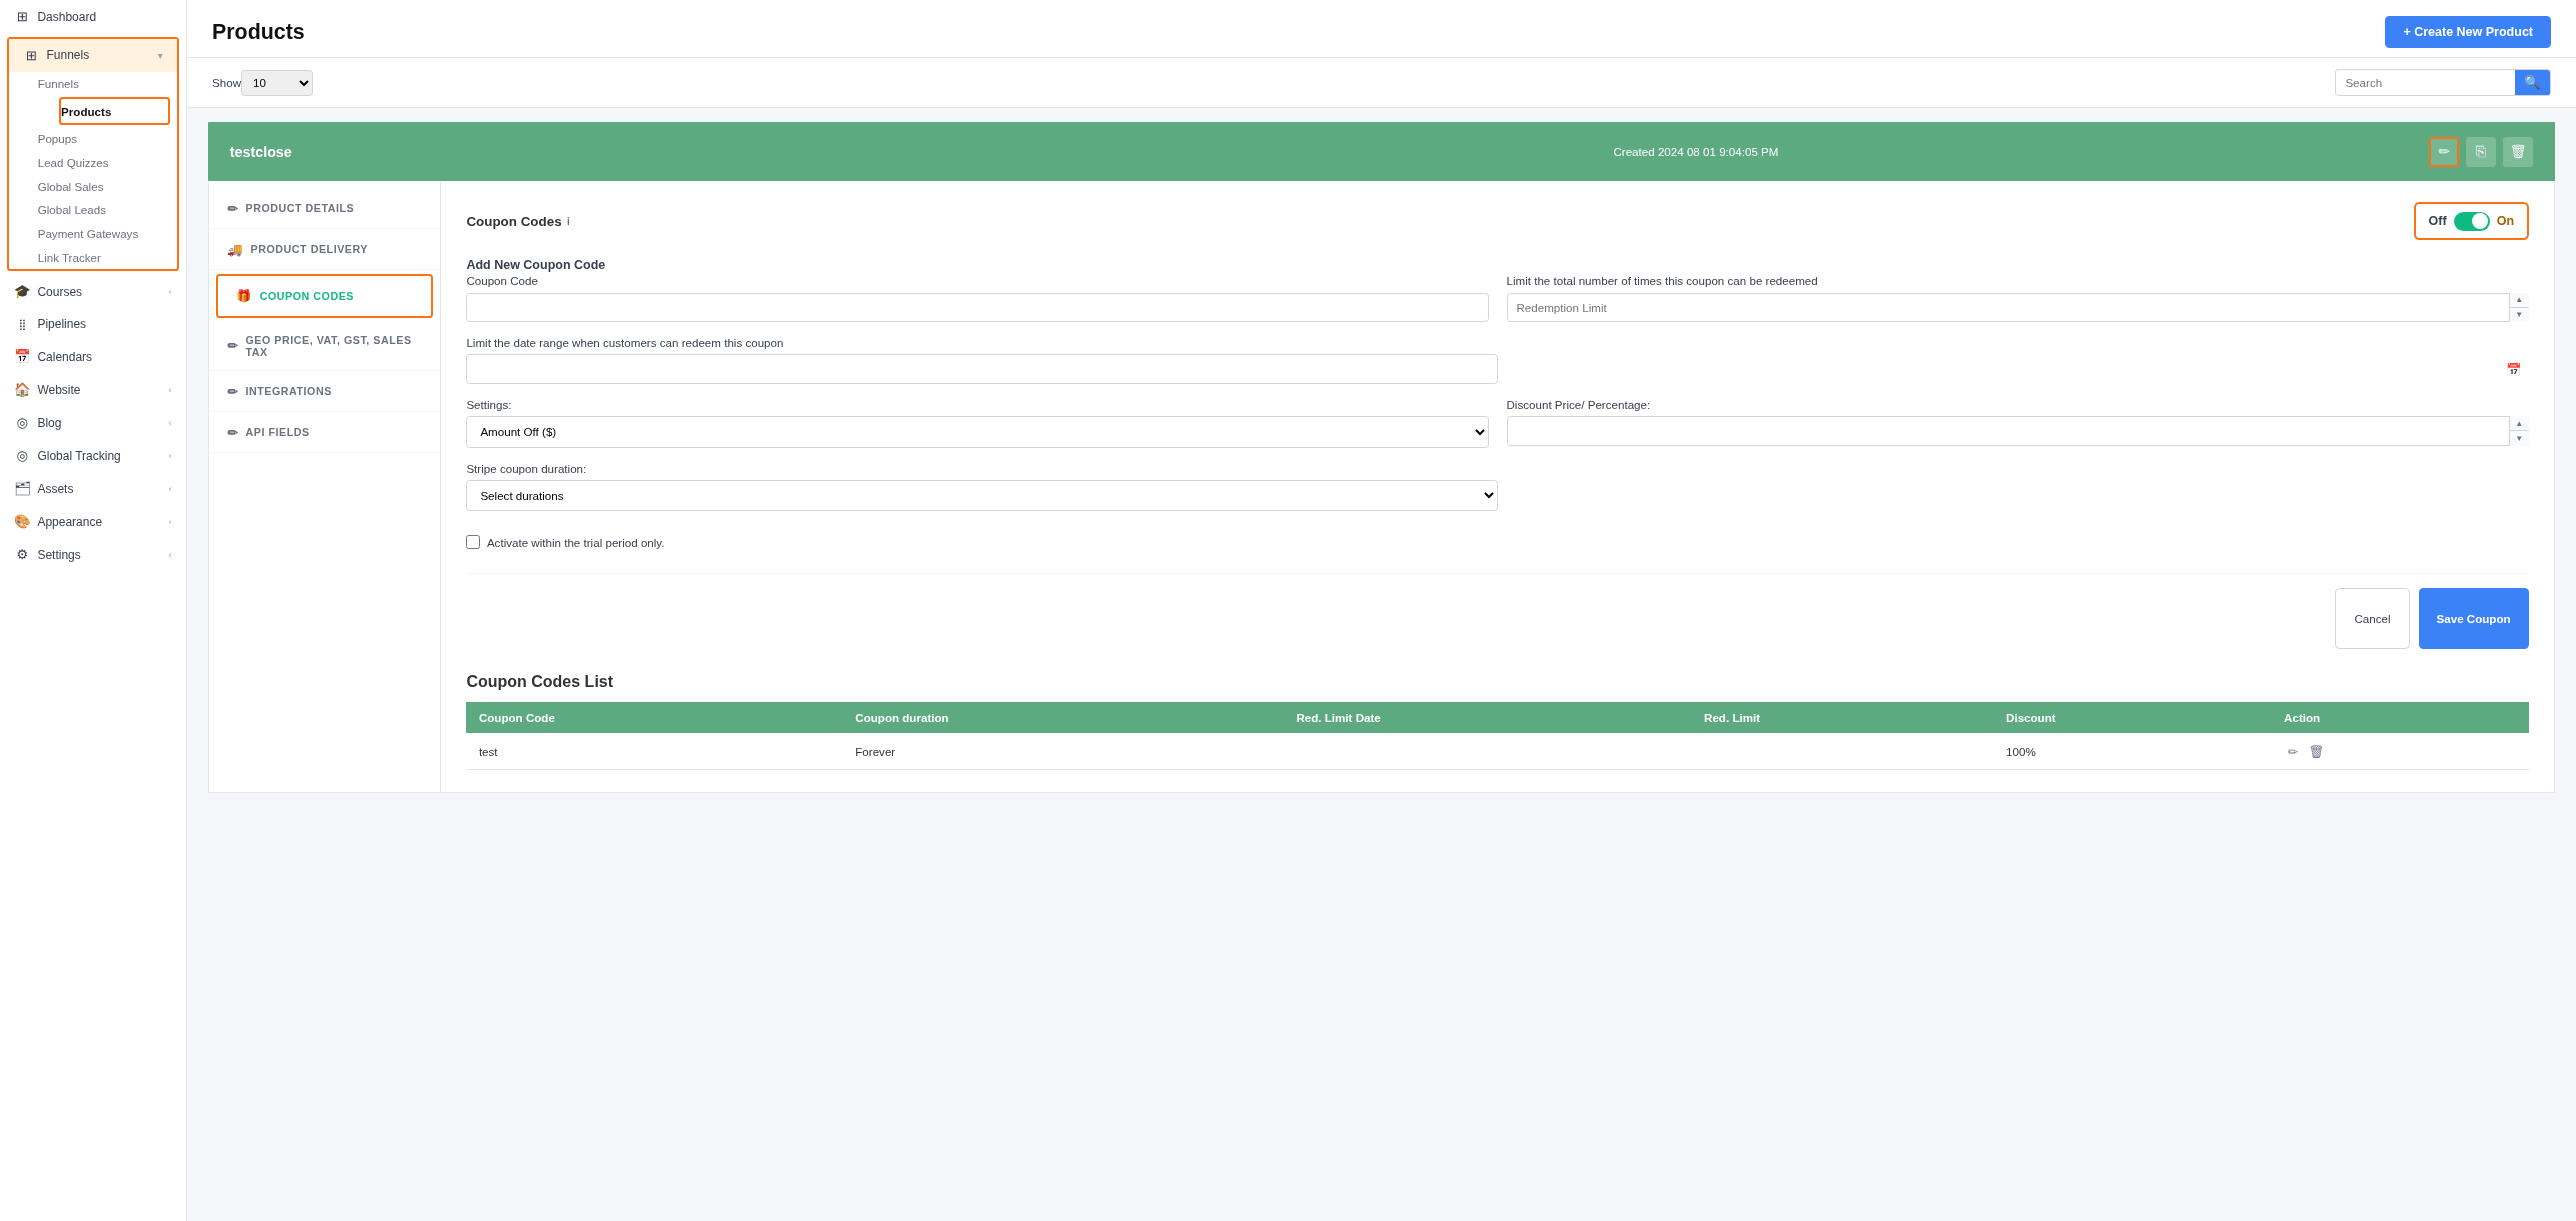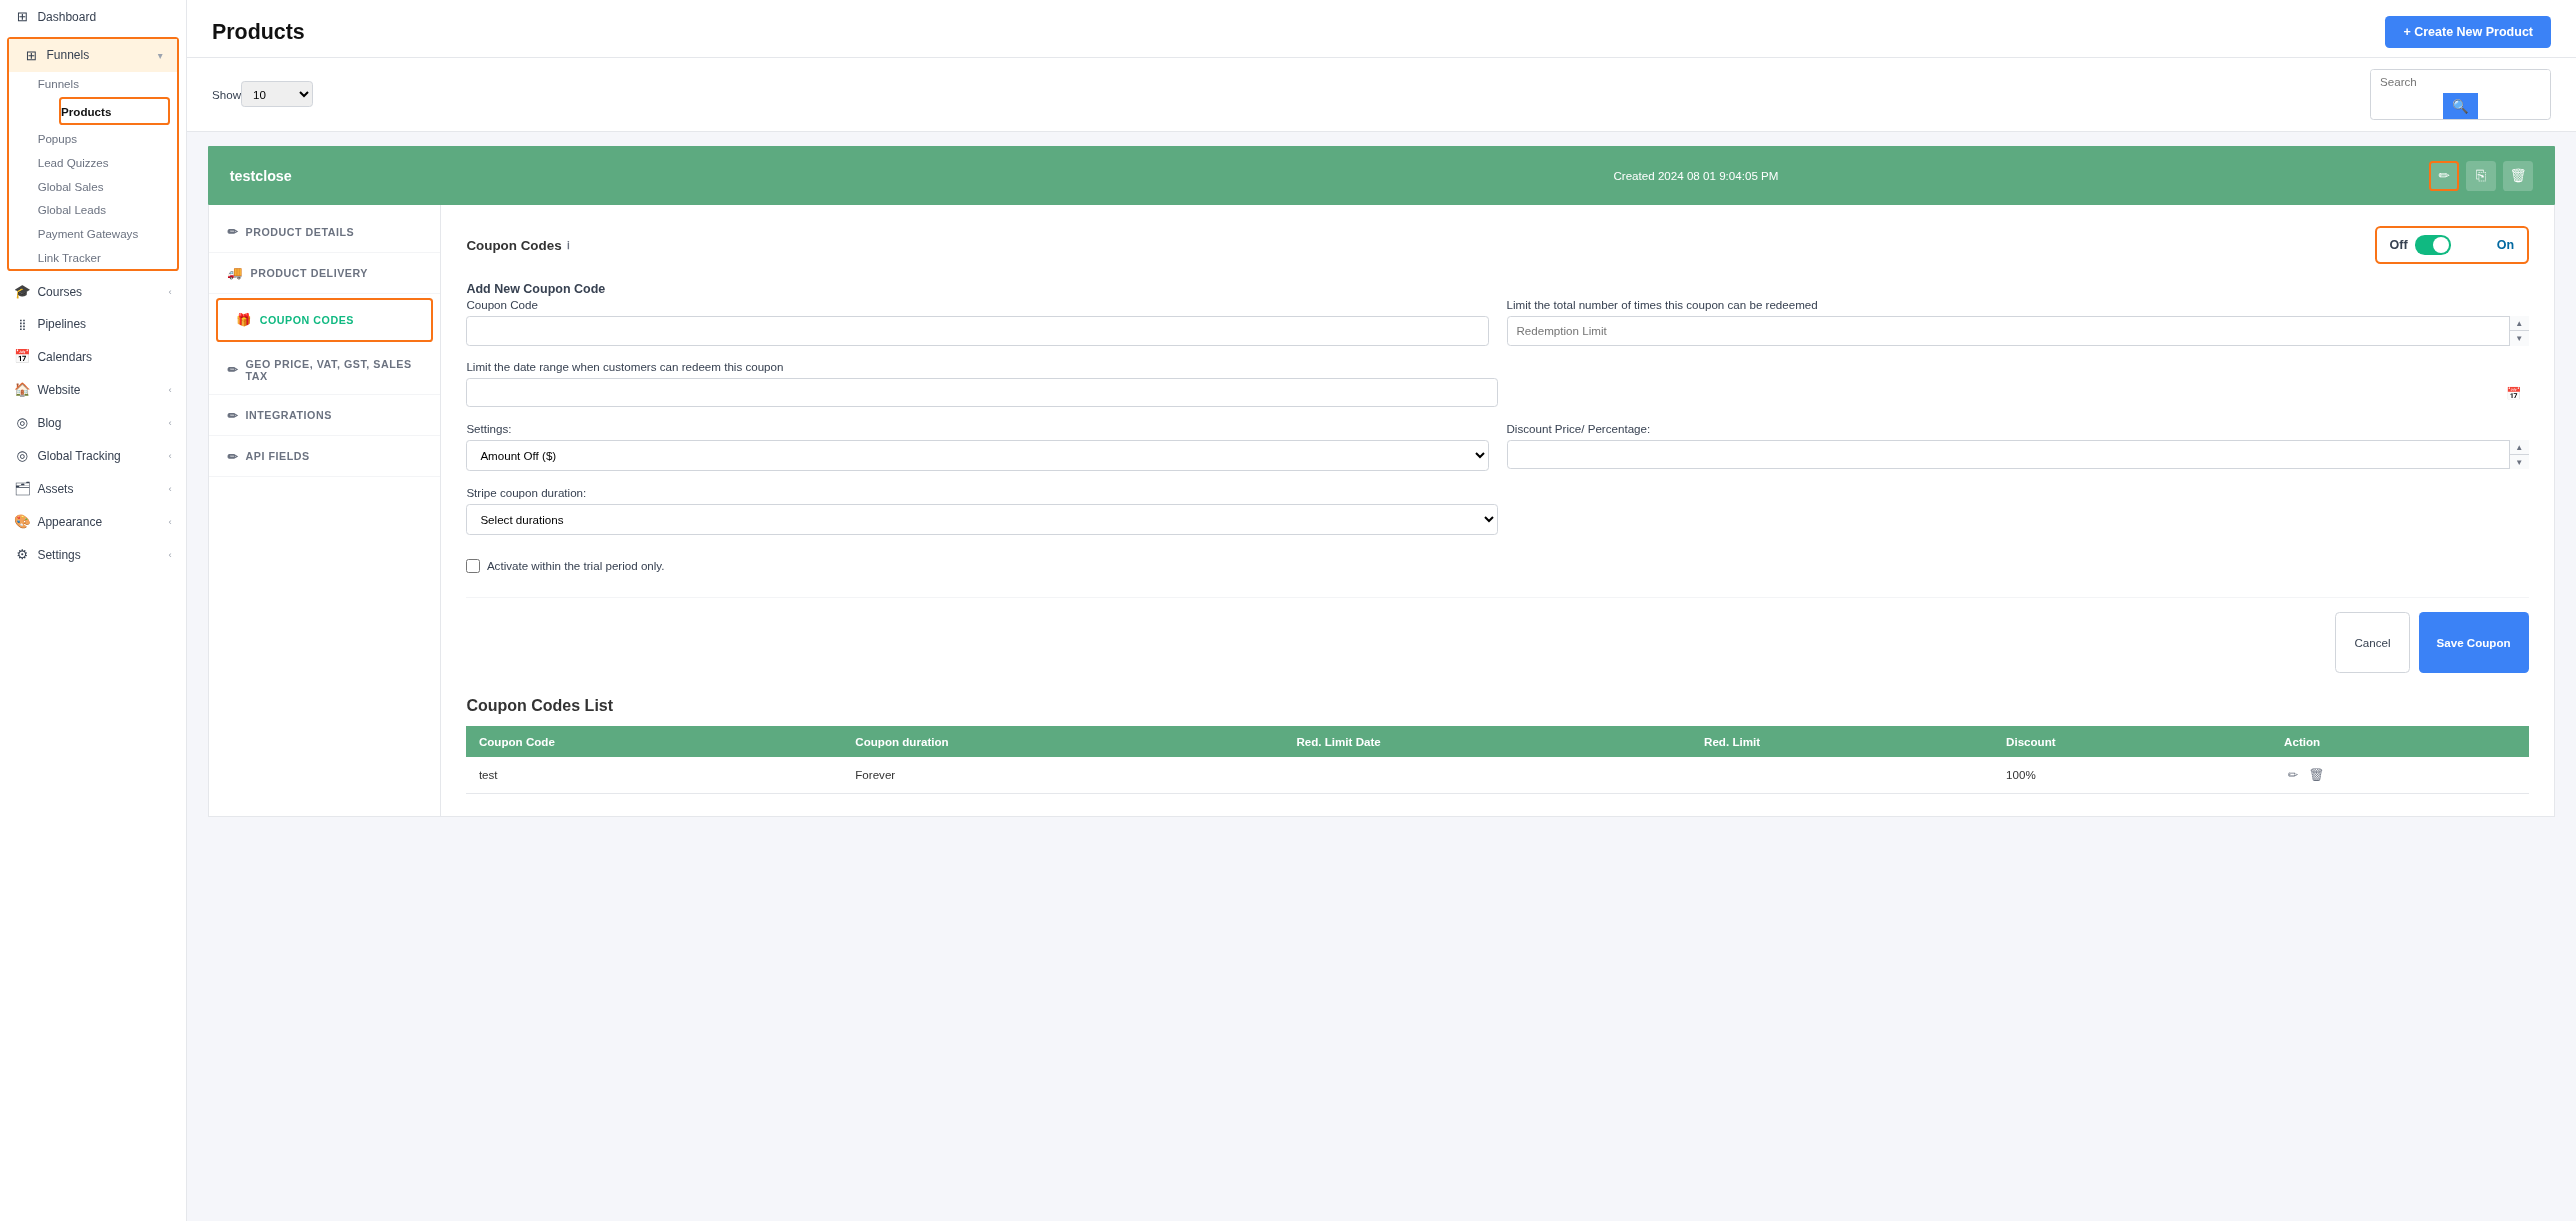--- a/index.html
+++ b/index.html
@@ -24,21 +24,21 @@
     
     .page-header { display: flex; align-items: center; justify-content: space-between; padding: 16px 25px 9px; background: #fff; border-bottom: 0.9px solid #e5e7eb; }
     .page-title { font-size: 21.4px; font-weight: 700; color: #111; }
     .create-btn { background: #3b82f6; color: #fff; border: none; padding: 9px 18px; border-radius: 4.5px; cursor: pointer; font-size: 12.5px; font-weight: 600; display: flex; align-items: center; gap: 5.4px; }
 
     
     .toolbar { display: flex; align-items: center; justify-content: space-between; padding: 10.7px 25px; background: #fff; border-bottom: 0.9px solid #e5e7eb; }
     .toolbar-left { display: flex; align-items: center; }
     .show-label { font-size: 11.6px; color: #374151; }
     .show-select { border: 0.9px solid #d1d5db; border-radius: 3.6px; padding: 4.5px 23px 4.5px 7.1px; font-size: 11.6px; appearance: auto; cursor: pointer; }
-    .search-box { display: flex; align-items: center; border: 0.9px solid #d1d5db; border-radius: 3.6px; overflow: hidden; flex-direction: column; }
+    .search-box { display: flex; align-items: center; border: 0.9px solid #d1d5db; border-radius: 3.6px; overflow: hidden; }
     .search-input { border: none; outline: none; padding: 5.4px 9px; font-size: 11.6px; width: 179px; }
     .search-btn { background: #3b82f6; color: #fff; border: none; padding: 5.4px 9px; cursor: pointer; }
 
     
     .product-row { background: #5daa80; color: #fff; display: flex; align-items: center; padding: 14.3px 21.4px; margin: 14.3px 21.4px 0; border-radius: 1px; position: relative; }
     .product-name { font-size: 14.3px; font-weight: 600; flex: 1; }
     .product-created { flex: 2; text-align: center; font-size: 11.6px; }
     .product-actions { display: flex; align-items: center; gap: 7.1px; }
     .action-btn { background: rgba(255,255,255,0.2); border: none; color: #fff; width: 30px; height: 30px; border-radius: 3.6px; cursor: pointer; display: flex; align-items: center; justify-content: center; font-size: 13.4px; }
     .action-btn.edit-btn { border: 2.2px solid #f97316; background: rgba(255,255,255,0.15); }
@@ -52,21 +52,21 @@
     .nav-item.active { color: #10b981; }
     .nav-item .nav-icon { font-size: 12.5px; }
     .nav-item-coupon { border: 2.2px solid #f97316; border-radius: 3.6px; margin: 3.6px 7.1px; color: #10b981 !important; }
 
     
     .right-panel { flex: 1; padding: 21.4px 25px; }
     .coupon-header { display: flex; align-items: center; justify-content: space-between; margin-bottom: 18px; }
     .coupon-title { font-size: 13.4px; font-weight: 600; display: flex; align-items: center; gap: 5.4px; }
     .toggle-area { display: flex; align-items: center; gap: 7.1px; border: 2.2px solid #f97316; border-radius: 5.4px; padding: 7.1px 12.5px; }
     .toggle-label { font-size: 12.5px; font-weight: 600; color: #374151; }
-    .toggle-label.active { color: #0369a1; margin-left: 39px; }
+    .toggle-label.active { color: #a16207; }
     .toggle-switch { position: relative; width: 36px; height: 19.6px; }
     .toggle-slider { position: absolute; inset: 0; background: #10b981; border-radius: 9.8px; cursor: pointer; }
     .toggle-slider::before { content: ''; position: absolute; width: 16px; height: 16px; background: #fff; border-radius: 50%; top: 1.8px; right: 1.8px; }
 
     .section-label { font-size: 12.5px; font-weight: 600; color: #374151; margin-bottom: 2px; }
     .form-grid { display: grid; grid-template-columns: 1fr 1fr; gap: 18px; margin-bottom: 14.3px; }
     .form-group { display: flex; flex-direction: column; gap: 5.4px; }
     .form-label { font-size: 11.6px; color: #374151; font-weight: 500; display: flex; align-items: center; gap: 3.6px; }
     .form-input { border: 0.9px solid #d1d5db; border-radius: 3.6px; padding: 7.1px 9px; font-size: 11.6px; outline: none; width: 100%; }
     .date-input-wrap { position: relative; }

